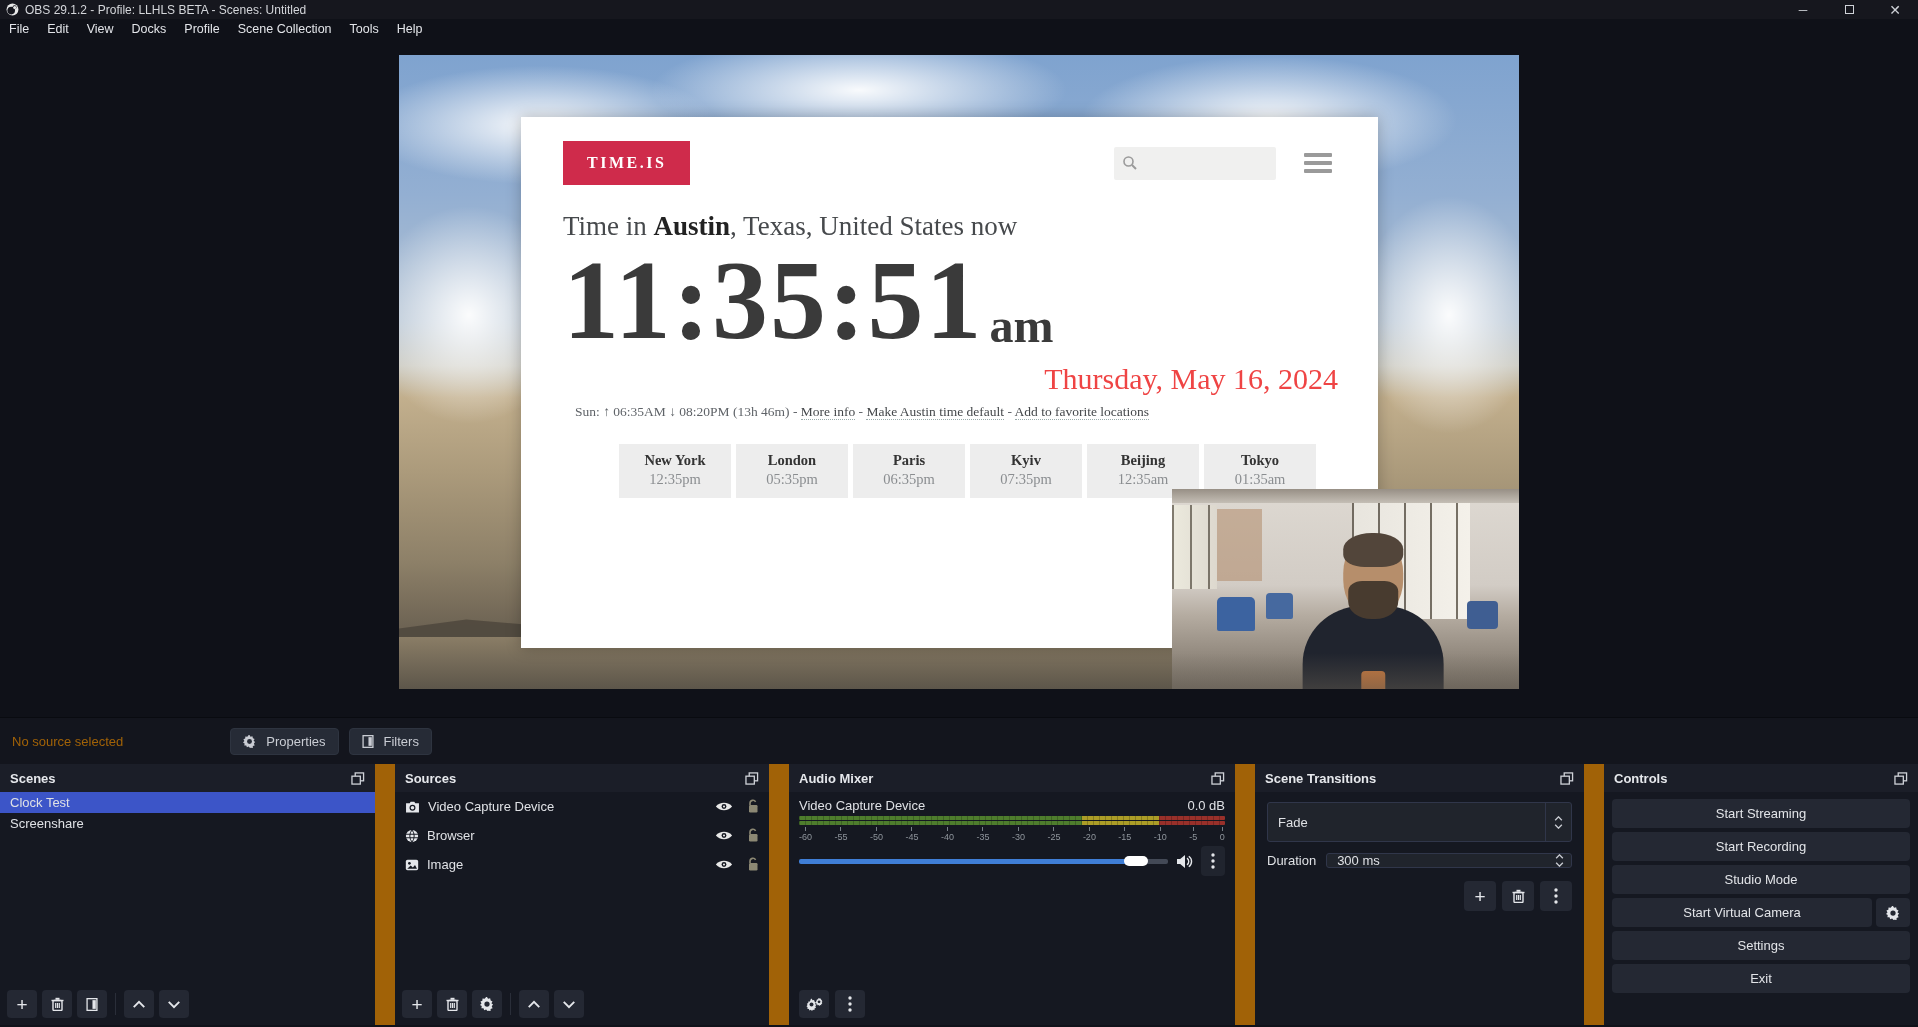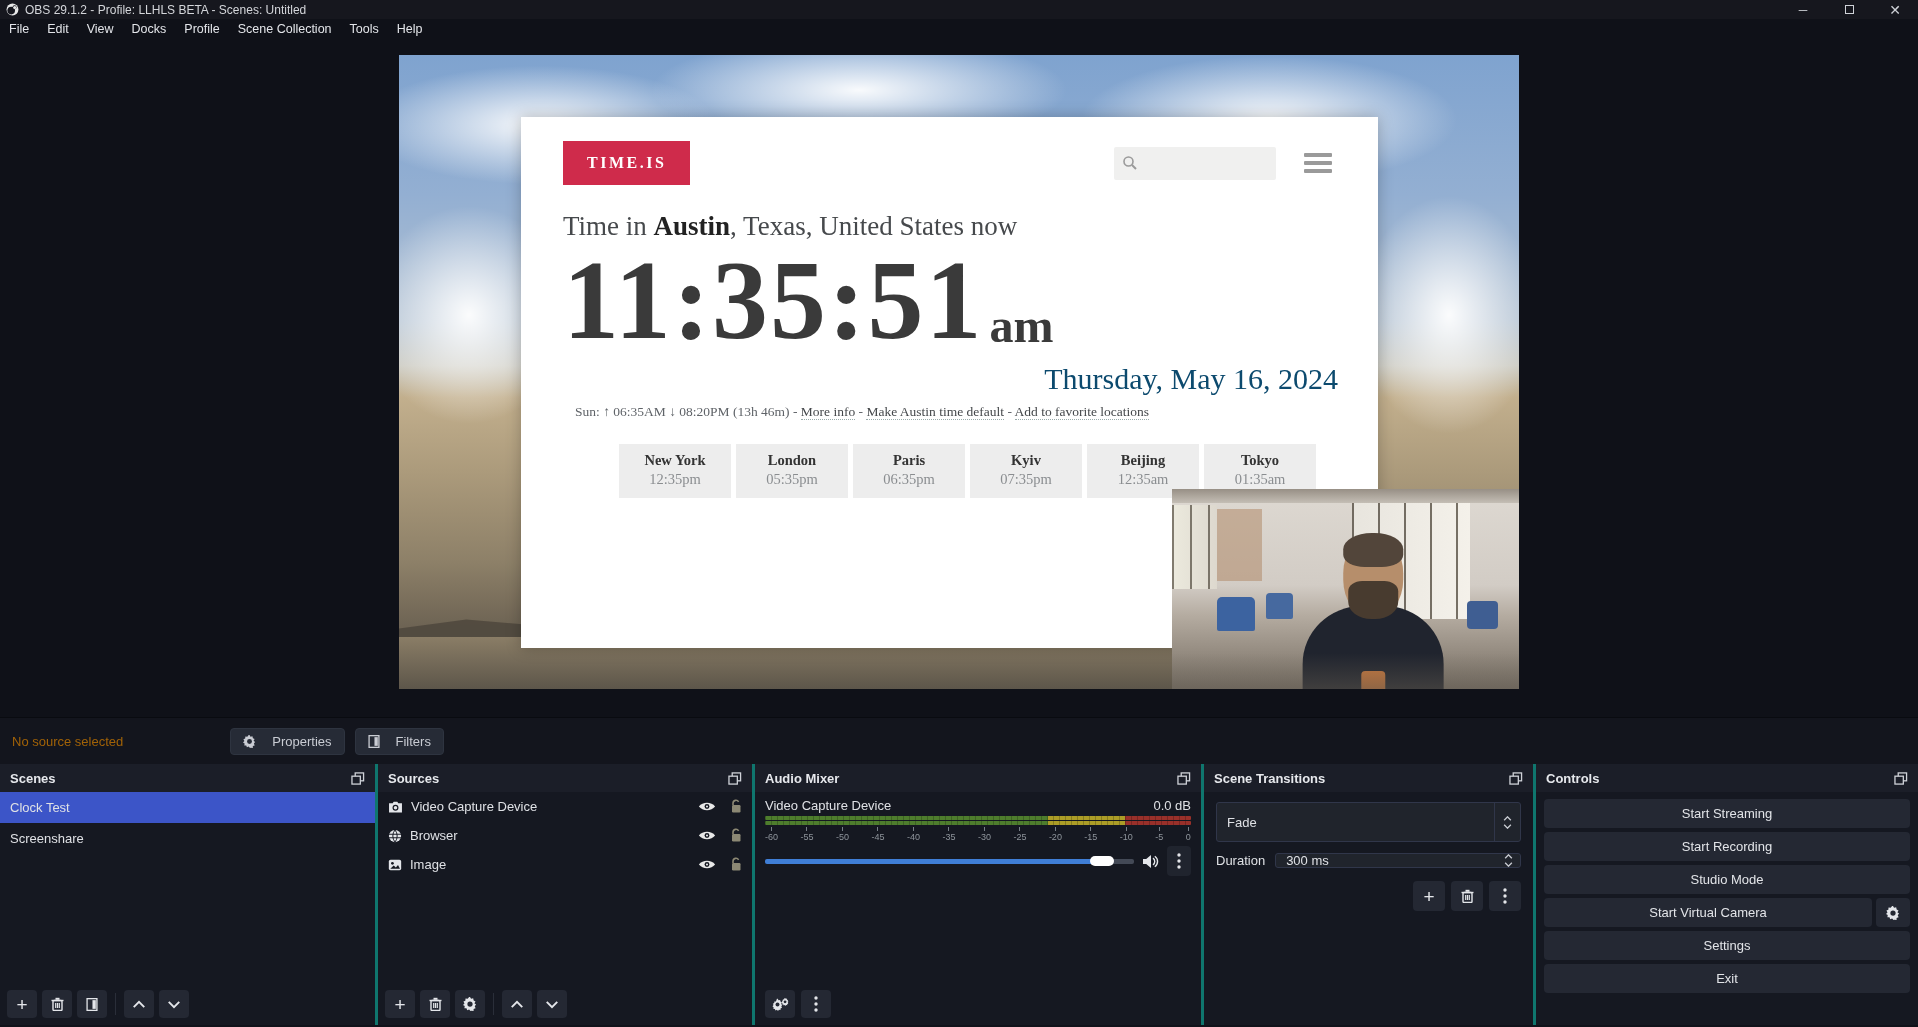--- a/index.html
+++ b/index.html
@@ -38,21 +38,21 @@
   .site-header { display:flex; align-items:center; }
   .brand { background:#cf2b4b; color:#fff; font-weight:bold; letter-spacing:2.5px; font-size:16px; padding:13px 24px; }
   .site-search { margin-left:auto; width:162px; height:33px; background:#f0f0ef; border-radius:2px; display:flex; align-items:center; padding:0 8px; }
   .hamburger { margin-left:28px; margin-right:6px; width:28px; display:flex; flex-direction:column; gap:4px; }
   .hamburger span { display:block; height:4px; background:#9a9a9a; border-radius:1px; }
   .site-h1 { margin-top:26px; font-size:27px; color:#46494c; font-weight:400; }
   .site-h1 b { color:#222; font-weight:bold; }
   .clock-row { display:flex; align-items:flex-end; margin-top:2px; line-height:1; }
   .clock-time { font-size:112px; font-weight:bold; color:#3a3a3a; letter-spacing:2px; }
   .clock-ampm { font-size:48px; font-weight:bold; color:#3a3a3a; padding-bottom:6px; margin-left:6px; }
-  .site-date { text-align:right; font-size:30px; color:#0c4a6e; margin-top:6px; }
+  .site-date { text-align:right; font-size:30px; color:#ef4444; margin-top:6px; }
   .sun-line { margin-top:8px; font-size:13.5px; color:#5f6368; text-align:left; padding-left:12px; }
   .sun-link { color:#44474a; border-bottom:1px dotted #9aa; cursor:pointer; }
   .cities { display:flex; gap:5px; margin:24px 22px 0 56px; }
   .city { flex:1; background:#ededed; text-align:center; padding:8px 0 10px; }
   .city-name { font-size:14.5px; font-weight:bold; color:#333; }
   .city-time { font-size:14.5px; color:#8a8d90; margin-top:2px; }
 
   
   .webcam { position:absolute; right:0; bottom:0; width:347px; height:200px; overflow:hidden;
     background:linear-gradient(180deg,#ded9d2 0%,#d2ccc5 48%,#b5aca1 63%,#948b80 82%,#857c71 100%); }
@@ -74,35 +74,35 @@
   .wc-shirt { position:absolute; bottom:0; left:50%; transform:translateX(-50%); width:13%; height:10%; background:#cf7b3e; border-radius:4px 4px 0 0; }
   .wc-head { position:absolute; bottom:40%; left:50%; transform:translateX(-50%); width:33%; height:45%; background:#b68e6b; border-radius:46%; }
   .wc-hair { position:absolute; top:-4%; left:0; width:100%; height:42%; background:#52453a; border-radius:48% 48% 36% 36%; }
   .wc-beard { position:absolute; bottom:-2%; left:8%; width:84%; height:46%; background:#483b2f; border-radius:28% 28% 46% 46%; }
 
   
   .selection-bar { height:47px; background:#13151d; border-top:1px solid #090b10; display:flex; align-items:center; padding:0 12px; }
   .sel-status { font-size:13px; color:#a16207; }
   .sel-buttons { display:flex; gap:10px; margin-left:107px; }
   .btn { background:#262b36; border:1px solid #2e3440; border-radius:4px; color:#c9ccd3; font-size:13px;
-         display:flex; align-items:center; gap:16px; padding:5px 12px; }
-
-  
-  .docks { height:261px; display:flex; gap:3px; background:#0f766e; }
+         display:flex; align-items:center; gap:10px; padding:5px 12px; }
+
+  
+  .docks { height:261px; display:flex; gap:20px; background:#a16207; }
   .dock { background:#151821; display:flex; flex-direction:column; }
   .dock-scenes { width:375px; }
   .dock-sources { width:374px; }
   .dock-mixer { width:446px; }
   .dock-transitions { width:329px; }
   .dock-controls { flex:1; }
   .dock-header { height:28px; background:#1b1e28; display:flex; align-items:center; padding:0 10px; font-size:13px; font-weight:bold; color:#e6e8ec; flex:0 0 auto; }
   .dock-header .popout { margin-left:auto; display:flex; }
   .dock-body { flex:1; display:flex; flex-direction:column; overflow:hidden; }
 
-  .scene-item { height:31px; display:flex; align-items:center; padding:0 10px; font-size:13px; color:#dfe1e5; }
+  .scene-item { height:21px; display:flex; align-items:center; padding:0 10px; font-size:13px; color:#dfe1e5; }
   .scene-item.selected { background:#3c55c8; }
 
   .source-row { height:29px; display:flex; align-items:center; padding:0 10px; font-size:13px; gap:8px; }
   .source-row .grow { flex:1; }
   .src-right { display:flex; align-items:center; gap:14px; }
 
   .dock-toolbar { margin-top:auto; display:flex; align-items:center; gap:5px; padding:5px 7px 7px; }
   .tb-btn { width:30px; height:28px; background:#242833; border-radius:4px; display:flex; align-items:center; justify-content:center; color:#e4e6ea; }
   .tb-plus { font-size:19px; font-weight:400; line-height:1; }
   .tb-sep { width:1px; height:22px; background:#2a2e39; margin:0 3px; }

